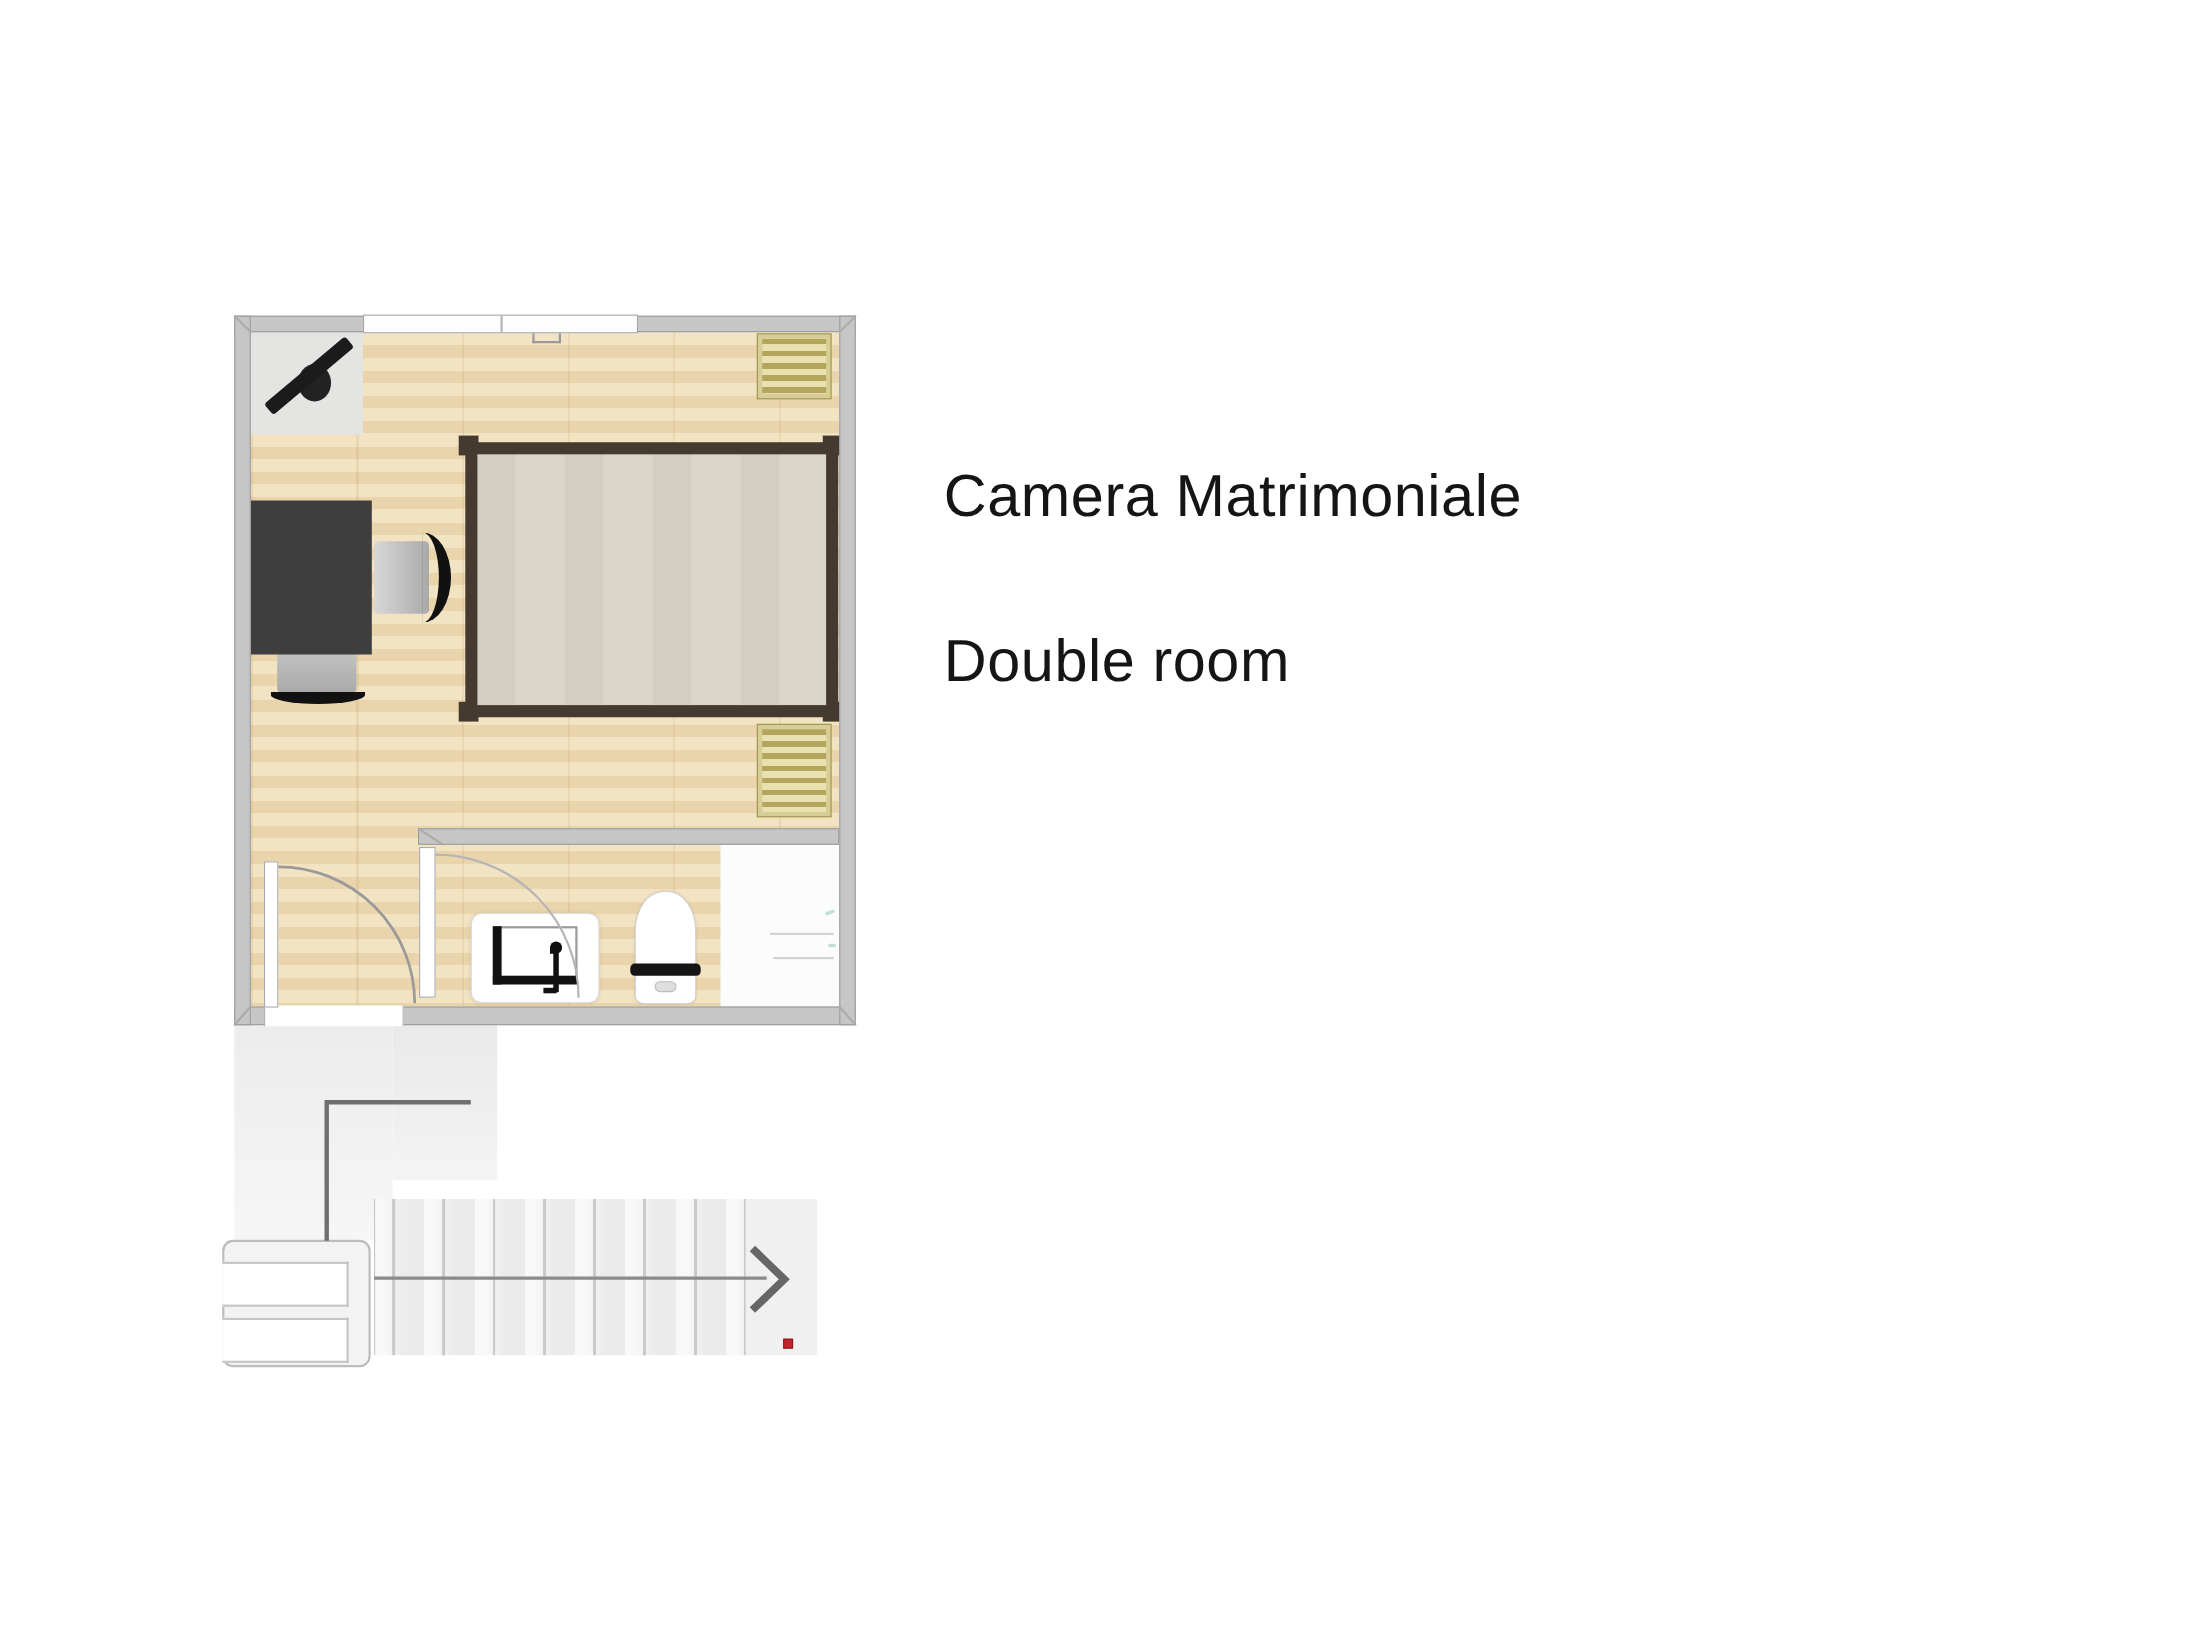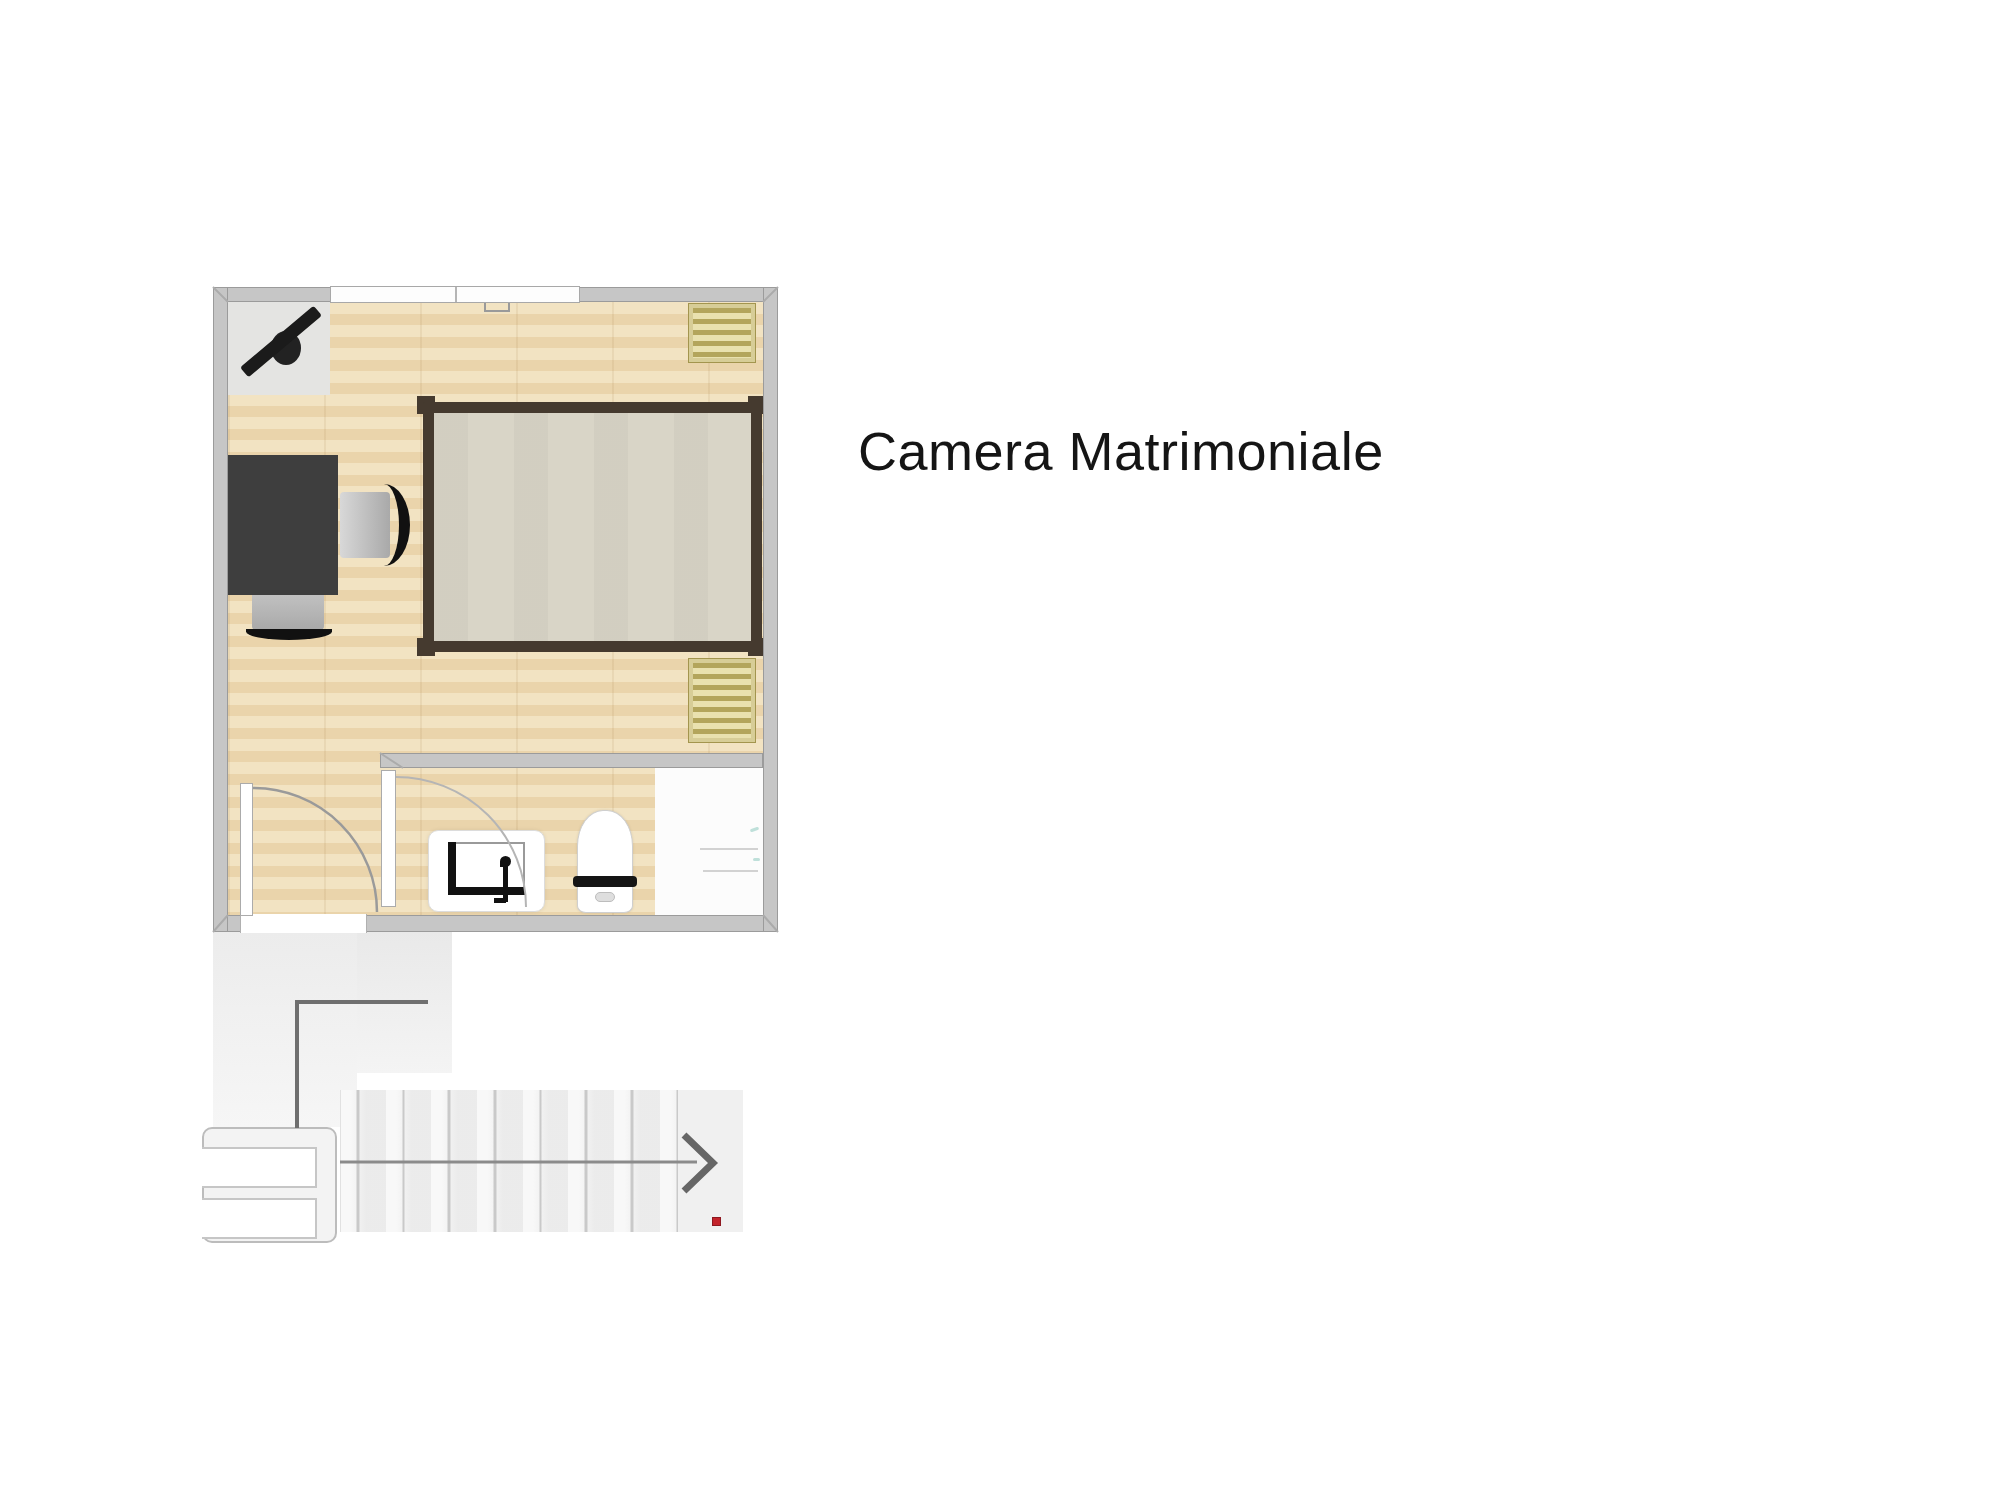--- a/index.html
+++ b/index.html
@@ -175,14 +175,15 @@
   <svg class="abs overlay" viewBox="0 0 2000 1500">
     <path d="M 253 788 A 124 124 0 0 1 377 912" fill="none" stroke="#9a9a9a" stroke-width="2.5"></path>
     <path d="M 396 777 A 130 130 0 0 1 526 907" fill="none" stroke="#b5b5b5" stroke-width="2"></path>
     <path d="M 428 1002 L 297 1002 L 297 1128" fill="none" stroke="#6f6f6f" stroke-width="4"></path>
     <path d="M 340 1162 L 697 1162" fill="none" stroke="#8b8b8b" stroke-width="3"></path>
     <path d="M 684 1135 L 713 1163 L 684 1191" fill="none" stroke="#666" stroke-width="7"></path>
     <path d="M 213 287 L 228 302 M 778 287 L 763 302 M 213 932 L 228 915 M 778 932 L 763 915 M 380 753 L 403 768" stroke="#ababab" stroke-width="2"></path>
   </svg>
 
   <div class="label label-it">Camera Matrimoniale</div>
+  <div class="label label-en">Double room</div>
 
 </div>
 
 </body></html>

